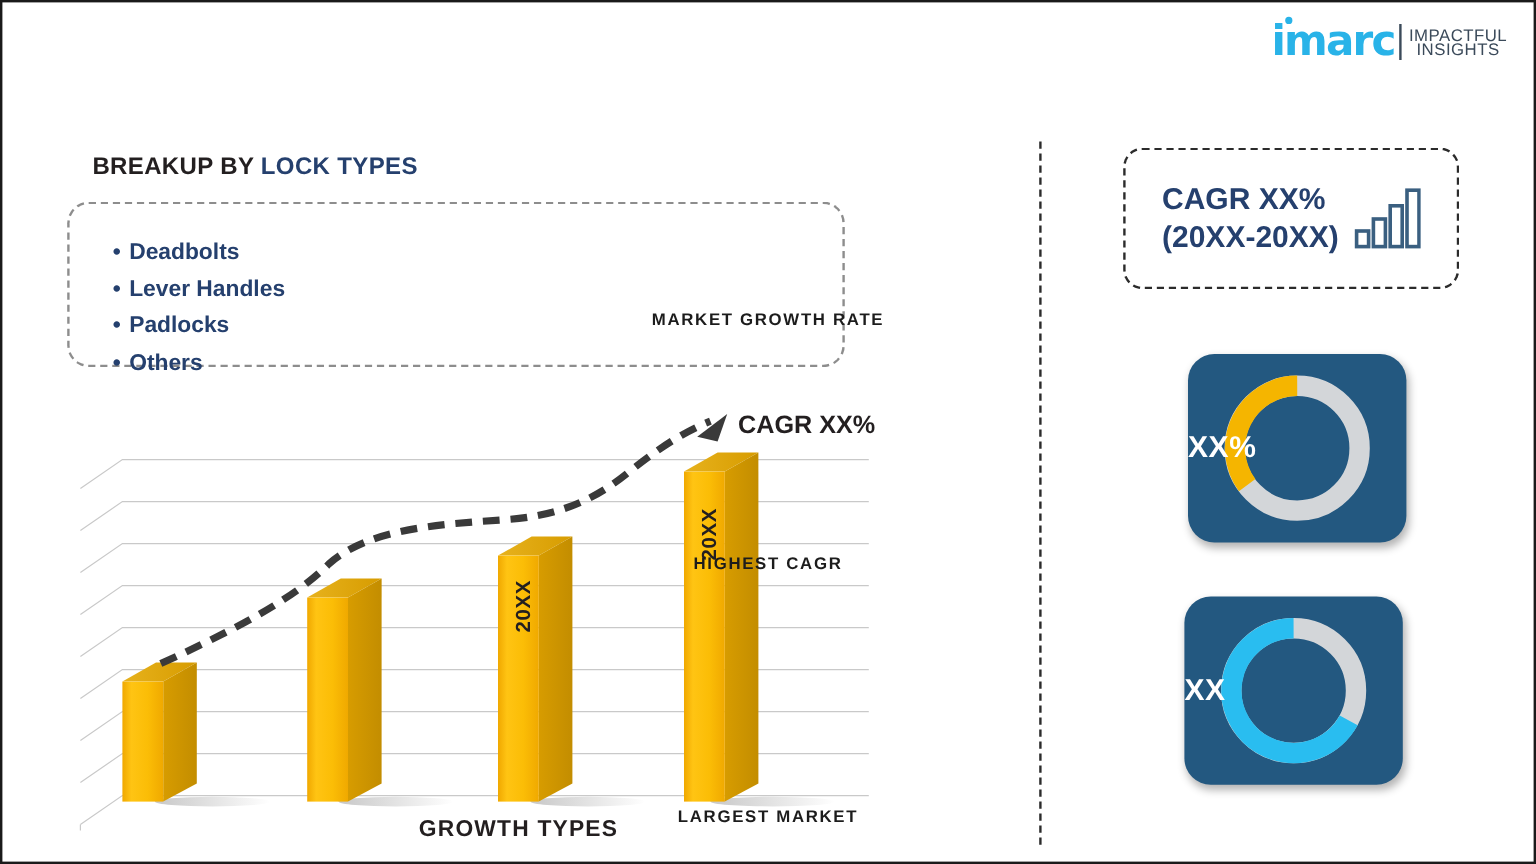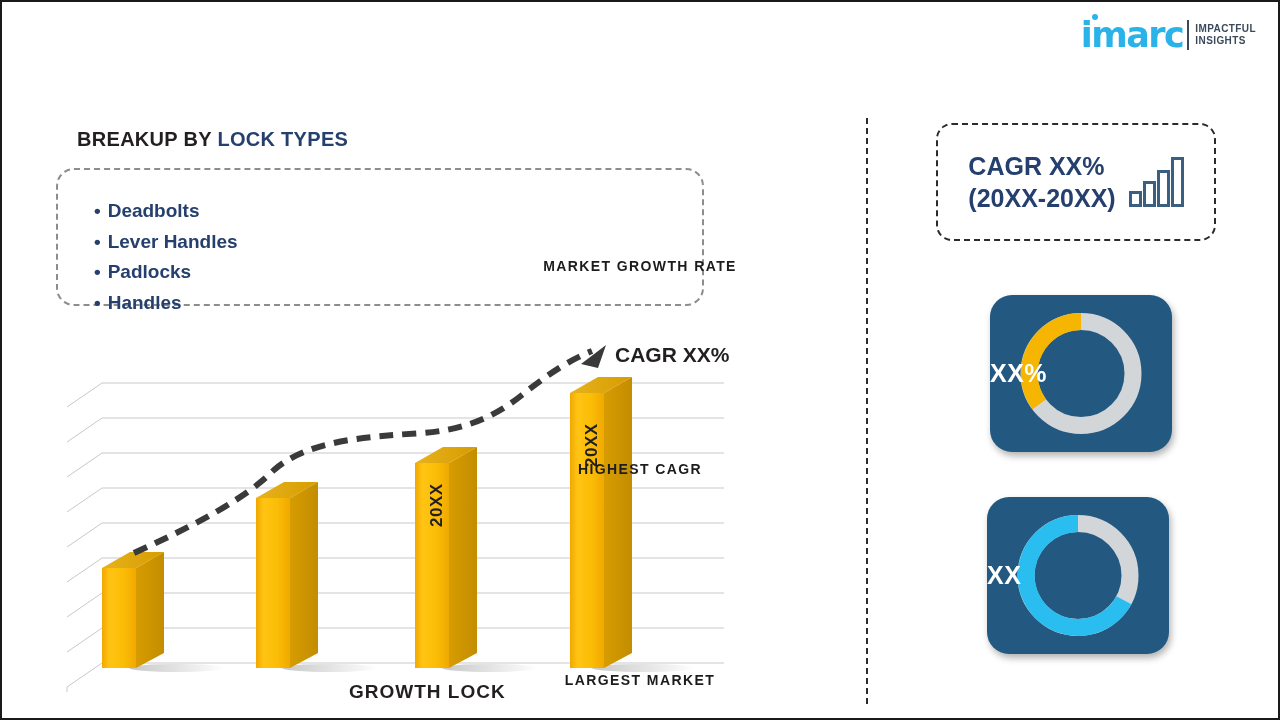--- a/index.html
+++ b/index.html
@@ -50,25 +50,26 @@
     top: -4px;
     left: 11px;
   }
   #logo .bar {
     width: 2px;
     height: 30px;
     background: #3b4a5a;
     margin: 0 6px 0 4px;
   }
   #logo .tag {
-    font-size: 10px;
-    font-weight: 700;
+    font-size: 14px;
+    font-weight: 400;
     color: #3b4a5a;
     line-height: 12px;
     letter-spacing: .4px;
+    text-align: center;
   }
 
   
   #page-title {
     position: absolute;
     left: 47px;
     top: 58px;
     font-size: 33px;
     font-weight: 700;
     color: #231f20;
@@ -241,21 +242,21 @@
 
   <div id="breakup-heading">
     <span>BREAKUP BY </span><span class="accent">LOCK TYPES</span>
   </div>
 
   <div id="lock-types-box">
     <ul id="lock-types-list">
       <li><span class="b">•</span><span>Deadbolts</span></li>
       <li><span class="b">•</span><span>Lever Handles</span></li>
       <li><span class="b">•</span><span>Padlocks</span></li>
-      <li><span class="b">•</span><span>Handles</span></li>
+      <li><span class="b">•</span><span>Others</span></li>
     </ul>
   </div>
 
   <div id="divider"></div>
 
   <div id="chart">
     <svg width="700" height="375" viewBox="0 0 700 375">
       <defs>
         <linearGradient id="barFront" x1="0" y1="0" x2="1" y2="0">
           <stop offset="0%" stop-color="#f0a800"></stop>
@@ -329,21 +330,21 @@
         <path d="M72,216 C 140,185 185,160 212,133 C 245,104 300,100 360,96 C 400,93 430,82 460,58 C 490,34 510,22 530,14" fill="none" stroke="#3a3a3a" stroke-width="6" stroke-dasharray="14 9" stroke-linecap="butt"></path>
         <polygon points="519,27 544,8 536,31" fill="#3a3a3a"></polygon>
       </g>
     </svg>
 
     <span class="bar-year" style="left:365px; top:190px;">20XX</span>
     <span class="bar-year" style="left:520px; top:130px;">20XX</span>
   </div>
 
   <div id="cagr-callout">CAGR XX%</div>
-  <div id="axis-label">GROWTH LOCK</div>
+  <div id="axis-label">GROWTH TYPES</div>
 
   <div id="cagr-box">
     <div class="txt">
       <div>CAGR XX%</div>
       <div>(20XX-20XX)</div>
     </div>
     <span class="chart-icon">
       <svg width="56" height="56" viewBox="0 0 56 56">
         <g fill="none" stroke="#3a5f80" stroke-width="3">
           <rect x="2.5" y="40.5" width="10" height="13"></rect>

